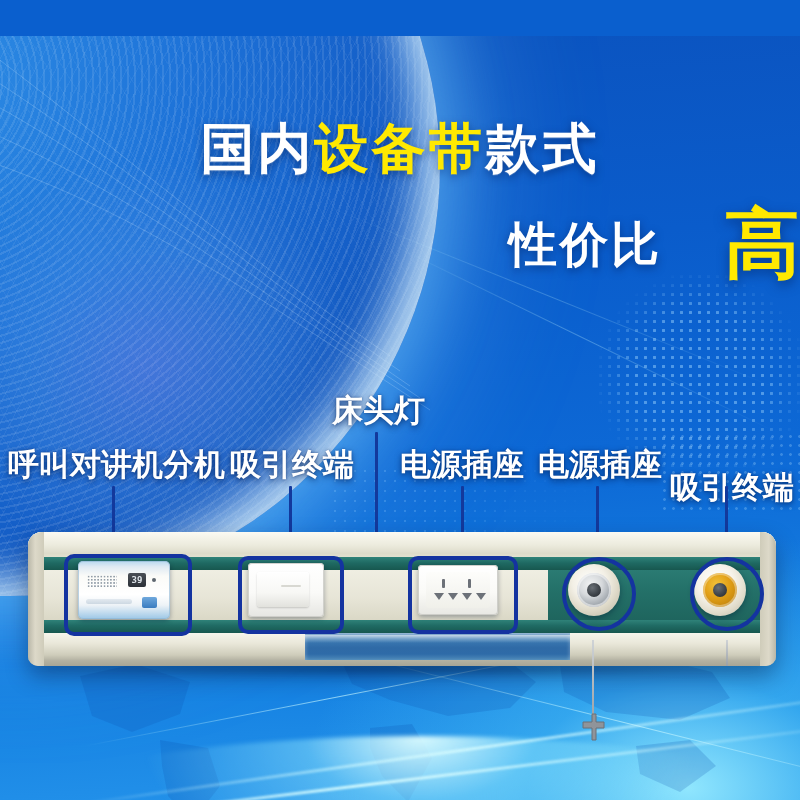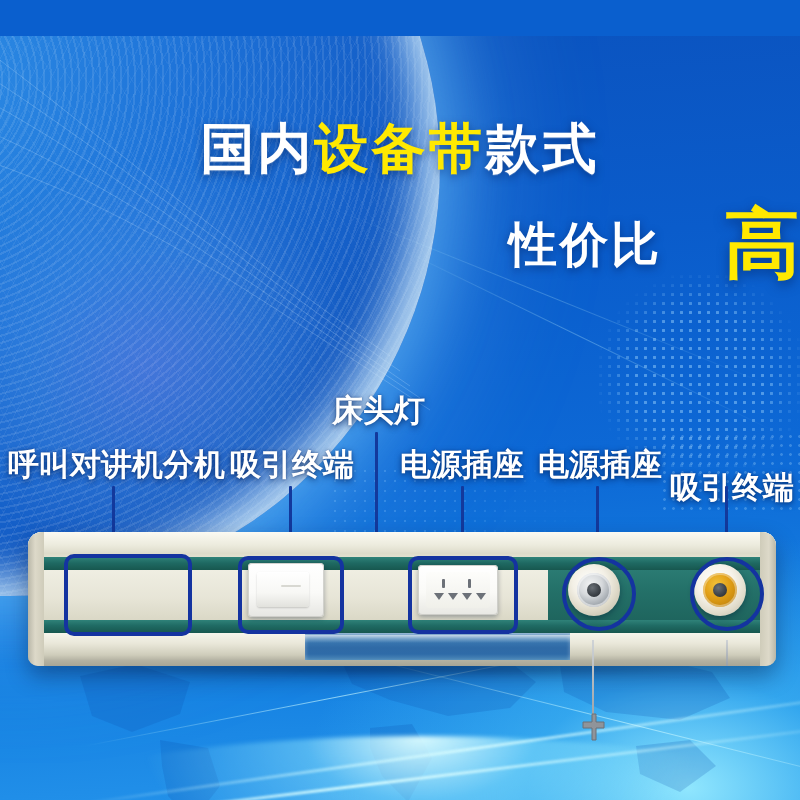--- a/index.html
+++ b/index.html
@@ -243,20 +243,27 @@
     <div class="cream-face"></div>
     <div class="stripe-top"></div>
     <div class="stripe-bot"></div>
     <div class="lower-rail"></div>
     <div class="lamp-diffuser"></div>
     <div class="lamp-gloss"></div>
     <div class="panel-endL"></div>
     <div class="panel-endR"></div>
   </div>
 
+  <div class="intercom">
+    <div class="ic-grille"></div>
+    <div class="ic-display">39</div>
+    <div class="ic-dot"></div>
+    <div class="ic-line"></div>
+    <div class="ic-btn"></div>
+  </div>
 
   <div class="switch">
     <div class="switch-rocker">
       <div class="switch-notch"></div>
     </div>
   </div>
 
   <div class="socket">
     <div class="socket-inner">
       <div class="pin" style="left:16px;top:7px;width:3px;height:9px;"></div>

